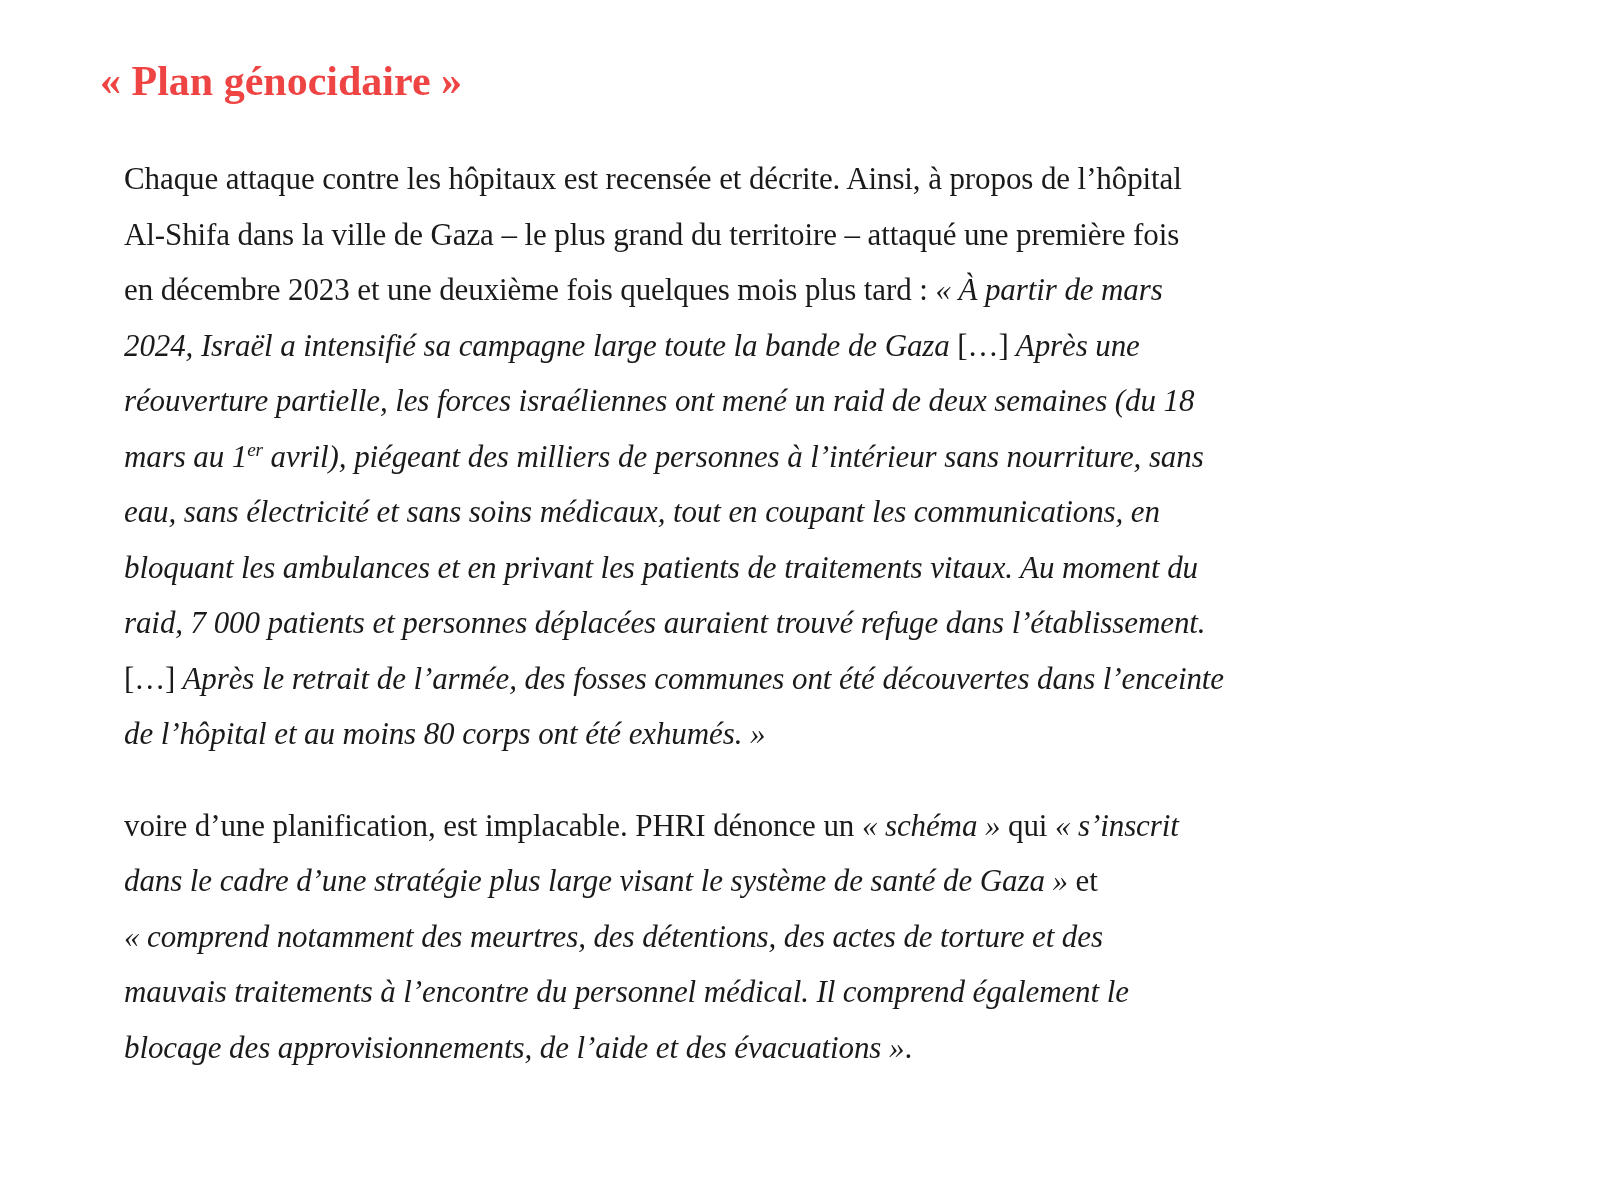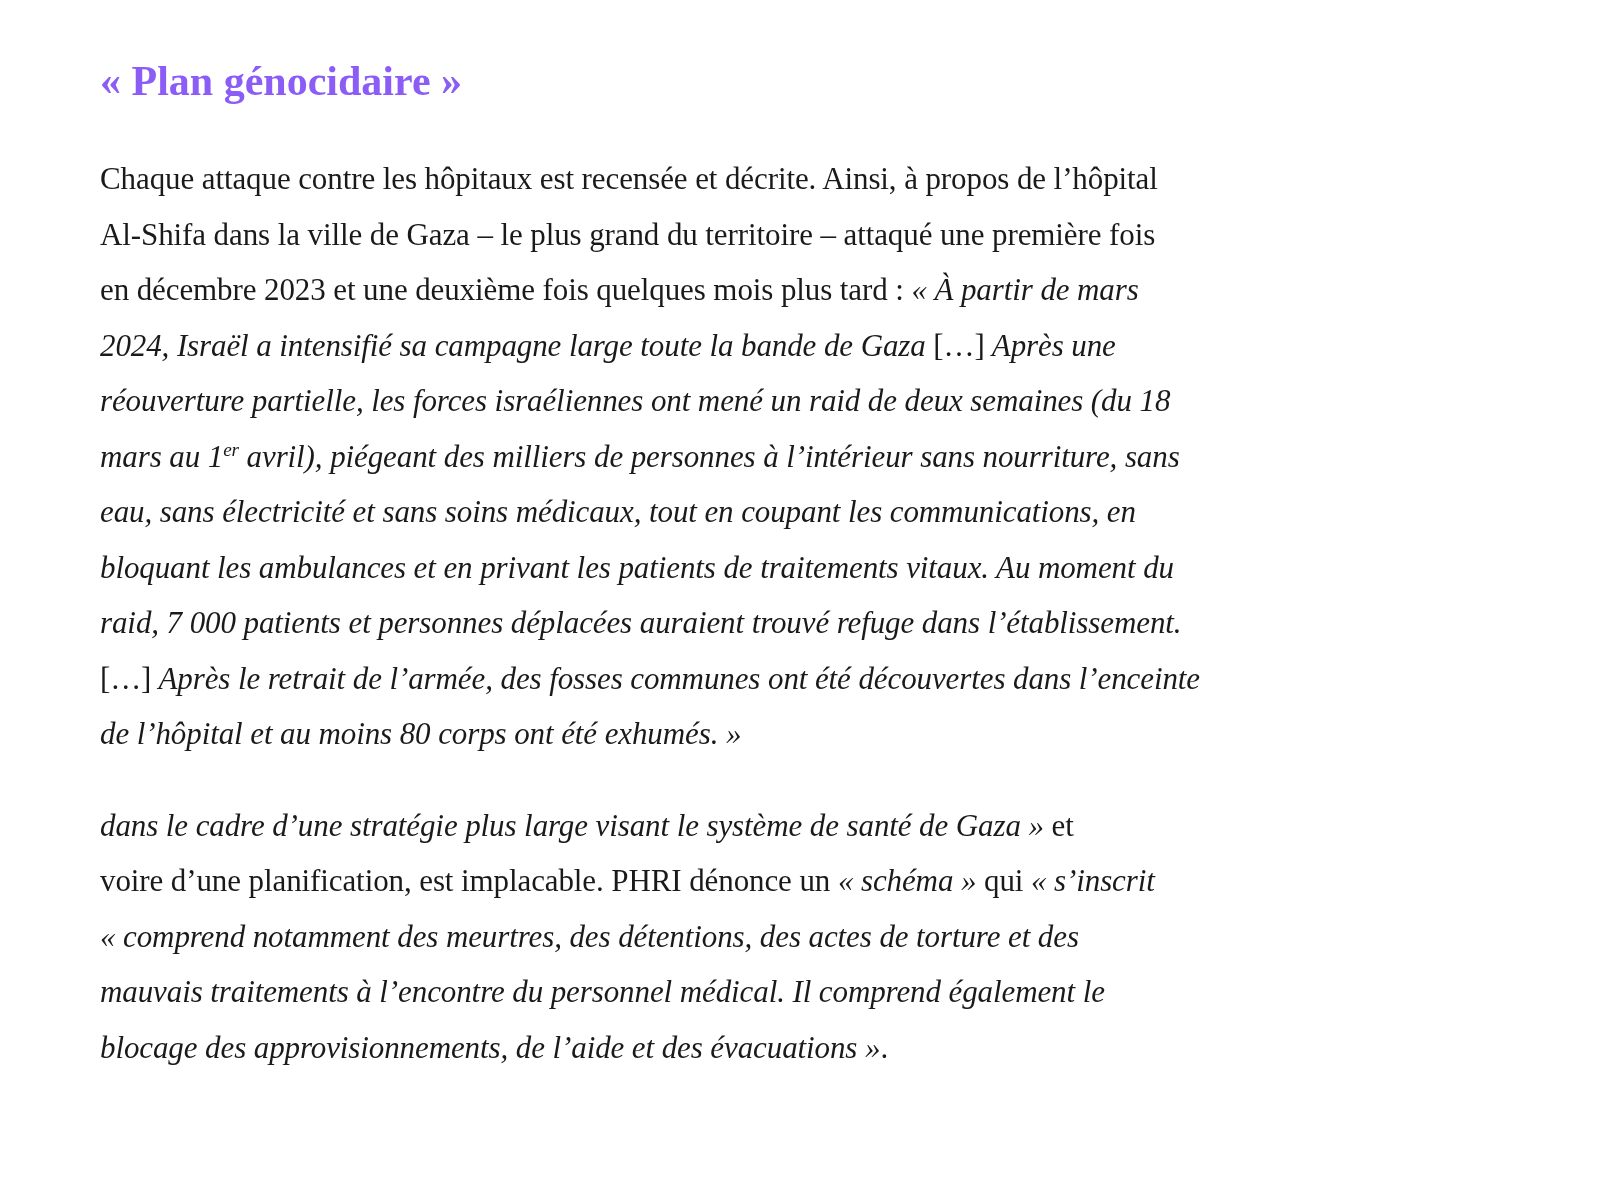--- a/index.html
+++ b/index.html
@@ -27,51 +27,52 @@
   }
   .body-text p.para {
     margin: 0 0 36px 0;
   }
   .line {
     display: block;
     white-space: nowrap;
     font-size: 31px;
     line-height: 55.5px;
     letter-spacing: -0.1px;
+    margin-left: 24px;
   }
   .seg-i { font-style: italic; }
   .seg-r { font-style: normal; }
   sup.seg-sup {
     font-size: 0.62em;
     line-height: 0;
     vertical-align: super;
     font-style: italic;
   }
 </style>
 </head>
 <body style="color: rgb(26, 26, 26); background: rgb(255, 255, 255);">
 
 <div class="page">
-  <h2 class="heading" style="color: #8b5cf6;">« Plan génocidaire »</h2>
+  <h2 class="heading" style="color: #ef4444;">« Plan génocidaire »</h2>
 
   <div class="body-text">
       <p class="para">
         <span class="line"><span class="seg-r">Chaque attaque contre les hôpitaux est recensée et décrite. Ainsi, à propos de l’hôpital</span></span>
         <span class="line"><span class="seg-r">Al-Shifa dans la ville de Gaza – le plus grand du territoire – attaqué une première fois</span></span>
         <span class="line"><span class="seg-r">en décembre 2023 et une deuxième fois quelques mois plus tard : </span><span class="seg-i">« À partir de mars</span></span>
         <span class="line"><span class="seg-i">2024, Israël a intensifié sa campagne large toute la bande de Gaza </span><span class="seg-r">[…]</span><span class="seg-i"> Après une</span></span>
         <span class="line"><span class="seg-i">réouverture partielle, les forces israéliennes ont mené un raid de deux semaines (du 18</span></span>
         <span class="line"><span class="seg-i">mars au 1</span><sup class="seg-sup seg-i">er</sup><span class="seg-i"> avril), piégeant des milliers de personnes à l’intérieur sans nourriture, sans</span></span>
         <span class="line"><span class="seg-i">eau, sans électricité et sans soins médicaux, tout en coupant les communications, en</span></span>
         <span class="line"><span class="seg-i">bloquant les ambulances et en privant les patients de traitements vitaux. Au moment du</span></span>
         <span class="line"><span class="seg-i">raid, 7 000 patients et personnes déplacées auraient trouvé refuge dans l’établissement.</span></span>
         <span class="line"><span class="seg-r">[…]</span><span class="seg-i"> Après le retrait de l’armée, des fosses communes ont été découvertes dans l’enceinte</span></span>
         <span class="line"><span class="seg-i">de l’hôpital et au moins 80 corps ont été exhumés. »</span></span>
       </p>
       <p class="para">
+        <span class="line"><span class="seg-r">voire d’une planification, est implacable. PHRI dénonce un </span><span class="seg-i">« schéma »</span><span class="seg-r"> qui </span><span class="seg-i">« s’inscrit</span></span>
         <span class="line"><span class="seg-i">dans le cadre d’une stratégie plus large visant le système de santé de Gaza »</span><span class="seg-r"> et</span></span>
-        <span class="line"><span class="seg-r">voire d’une planification, est implacable. PHRI dénonce un </span><span class="seg-i">« schéma »</span><span class="seg-r"> qui </span><span class="seg-i">« s’inscrit</span></span>
         <span class="line"><span class="seg-i">« comprend notamment des meurtres, des détentions, des actes de torture et des</span></span>
         <span class="line"><span class="seg-i">mauvais traitements à l’encontre du personnel médical. Il comprend également le</span></span>
         <span class="line"><span class="seg-i">blocage des approvisionnements, de l’aide et des évacuations »</span><span class="seg-r">.</span></span>
       </p>
     </div>
 </div>
 
 </body></html>

